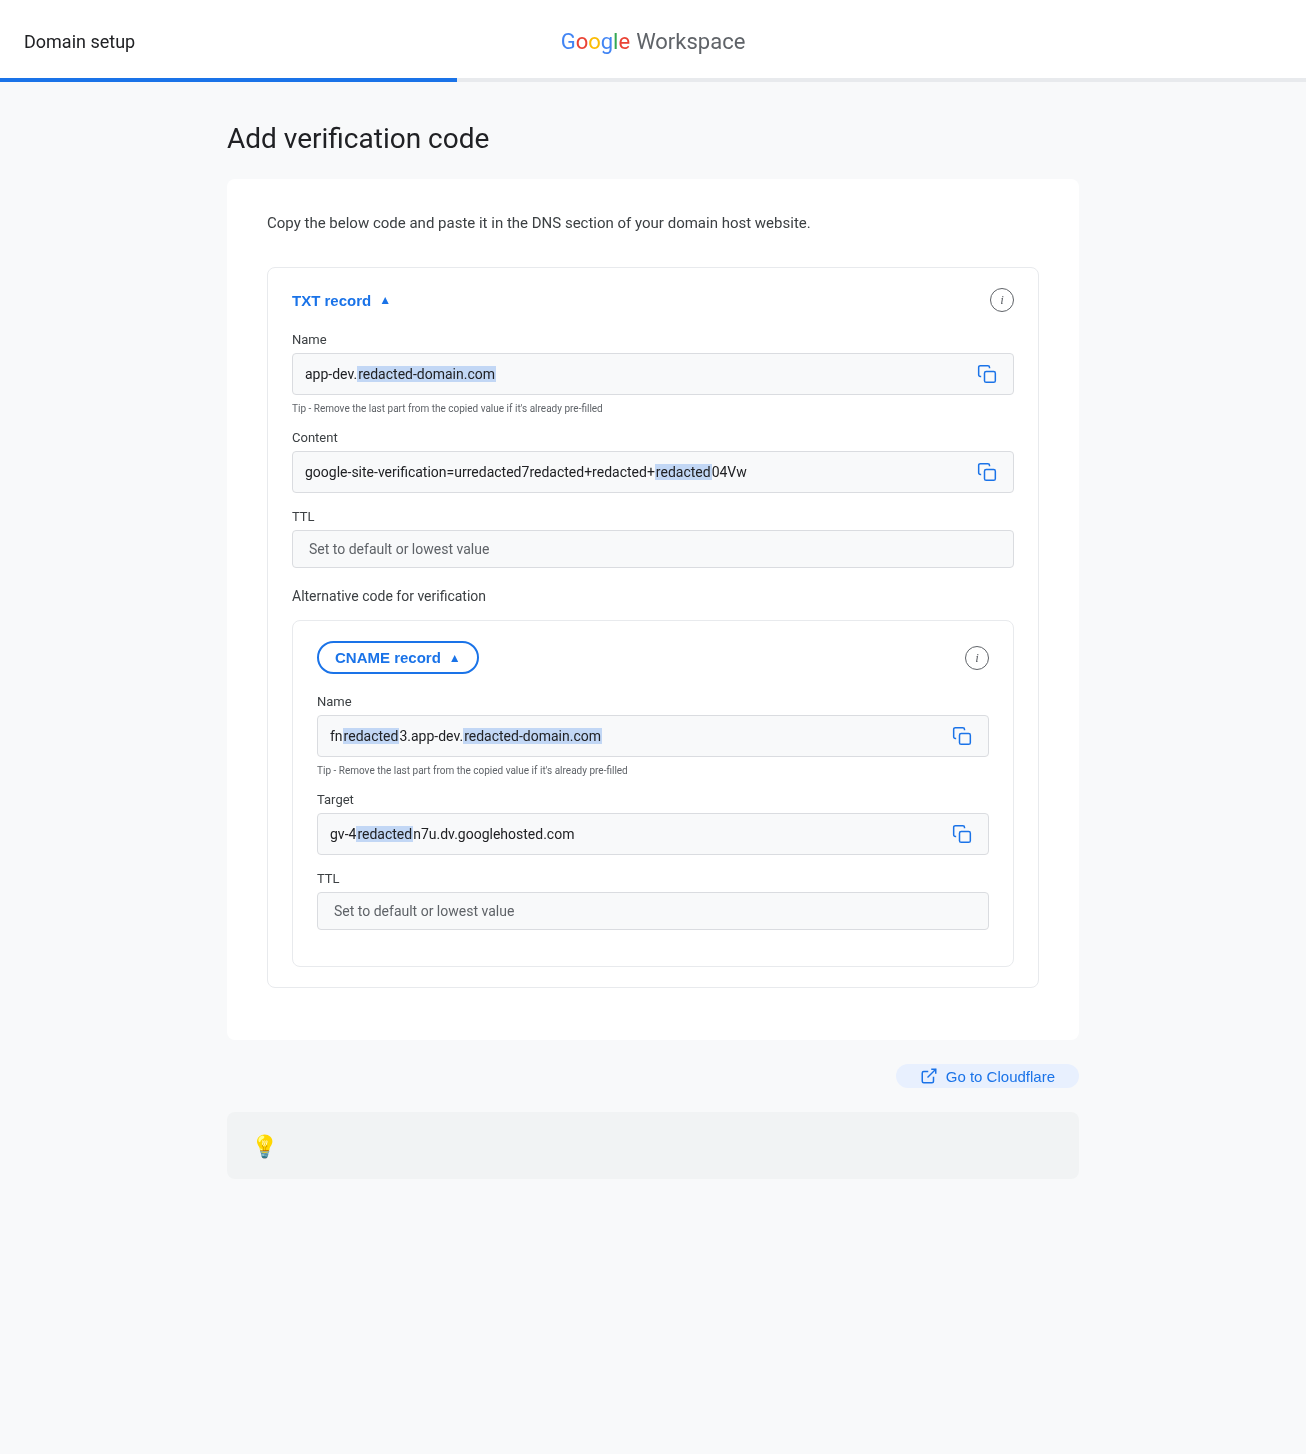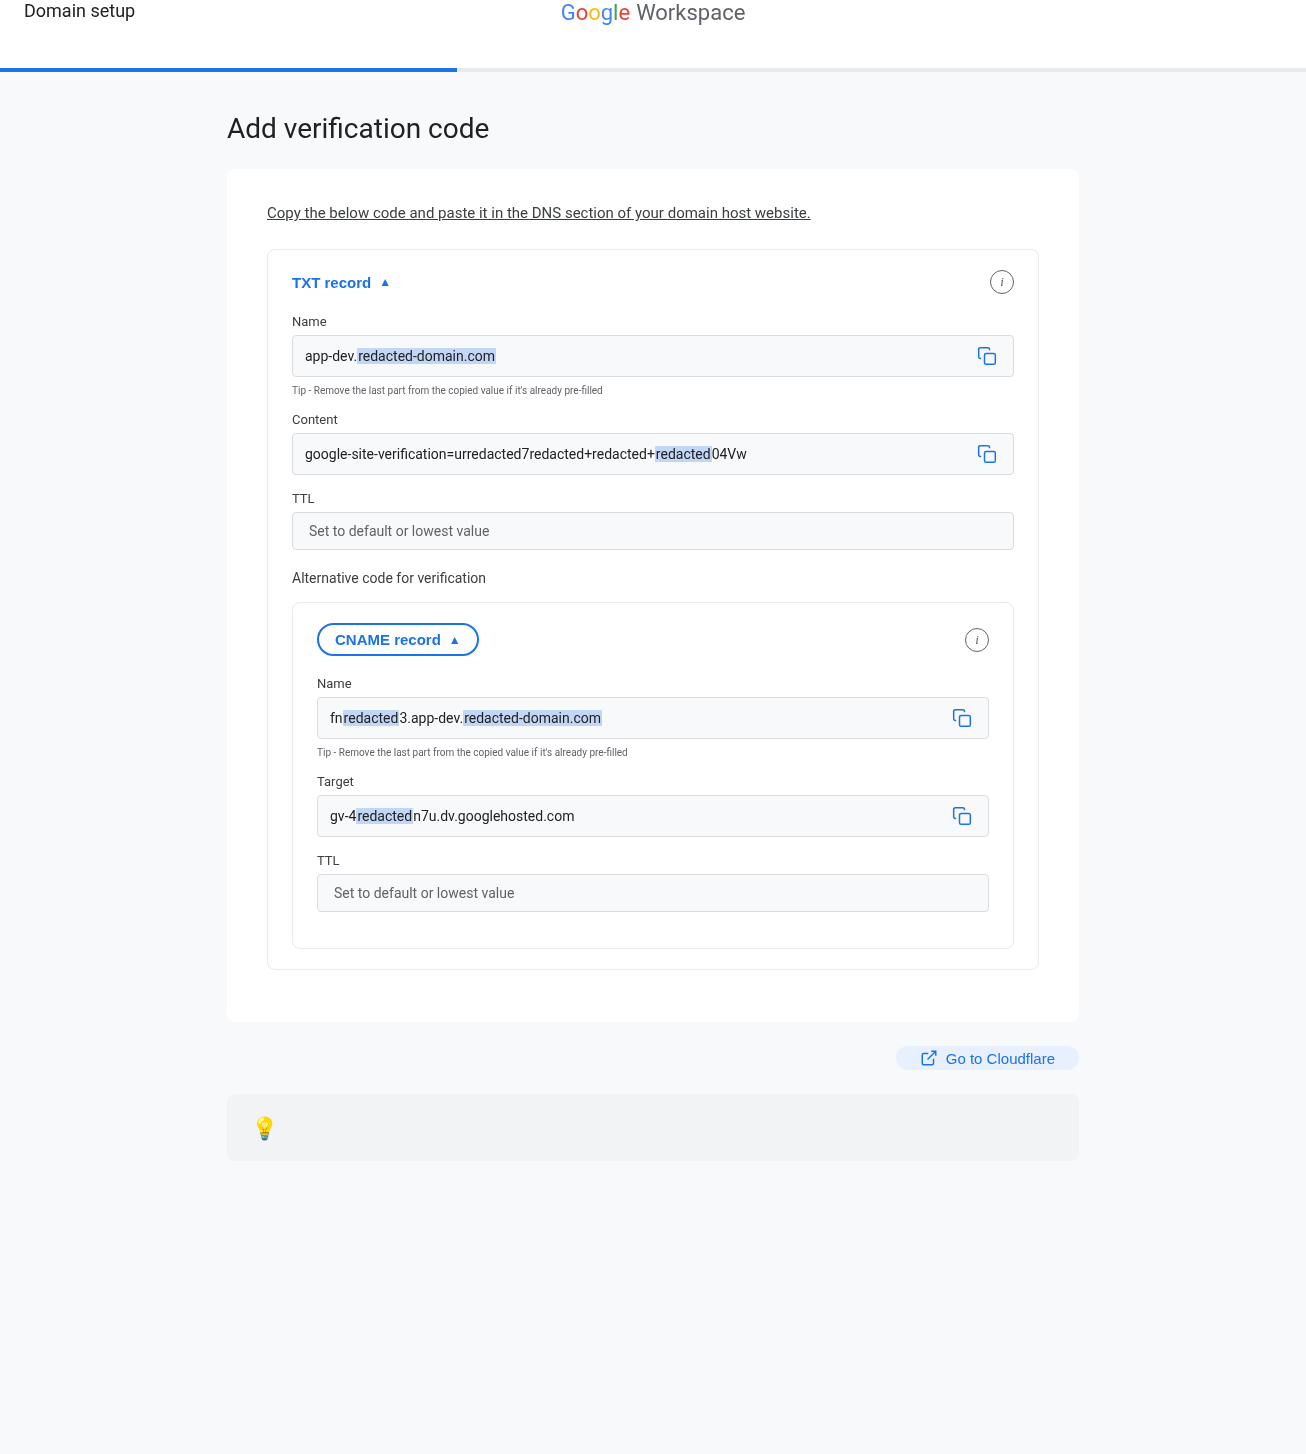--- a/index.html
+++ b/index.html
@@ -9,22 +9,23 @@
       color: #202124;
       font-size: 14px;
       min-height: 1454px;
       width: 1306px;
     }
 
     
     .header {
       background: #fff;
       display: flex;
+      align-items: center;
       padding: 0 24px;
-      height: 72px;
+      height: 82px;
       position: relative;
     }
     .header-title {
       font-size: 18px;
       font-weight: 400;
       color: #202124;
     }
     .header-logo {
       position: absolute;
       left: 50%;
@@ -76,23 +77,22 @@
     .card {
       background: #fff;
       border-radius: 8px;
       padding: 32px 40px;
       margin-bottom: 24px;
     }
 
     .card-description {
       font-size: 15px;
       color: #3c4043;
-      margin-bottom: 24px;
+      margin-bottom: 32px;
       line-height: 1.6;
-      text-decoration: underline;
     }
 
     
     .record-section {
       border: 1px solid #e8eaed;
       border-radius: 8px;
       padding: 20px 24px;
       margin-bottom: 20px;
     }
 

